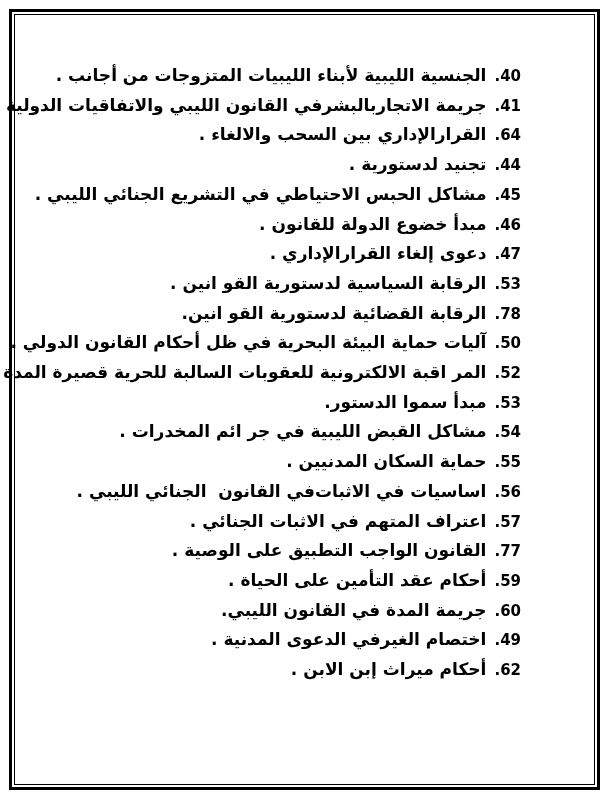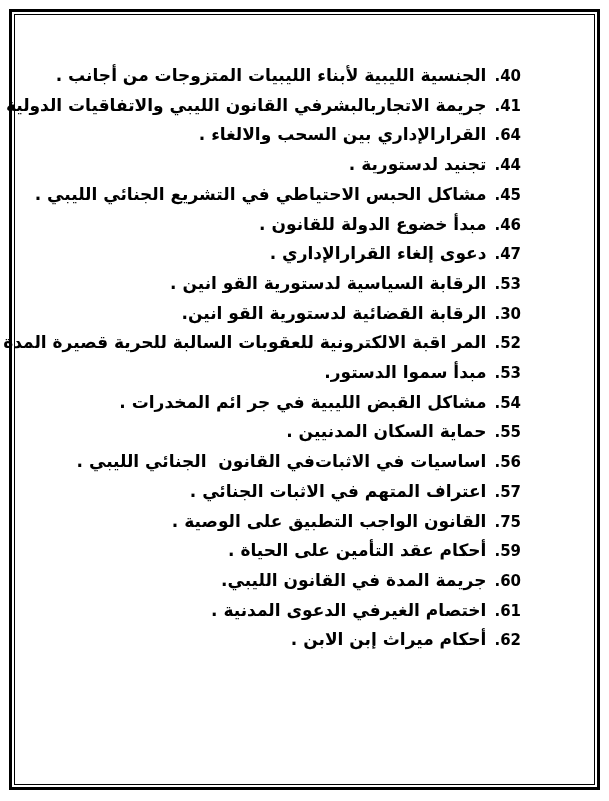--- a/index.html
+++ b/index.html
@@ -68,26 +68,27 @@
   <div class="frame-inner"></div>
   <div class="content" id="numbered-list" dir="rtl">
       <div class="row"><span class="num">40.</span><span class="txt">الجنسية الليبية لأبناء الليبيات المتزوجات من أجانب .</span></div>
       <div class="row"><span class="num">41.</span><span class="txt">جريمة الاتجاربالبشرفي القانون الليبي والاتفاقيات الدولية .</span></div>
       <div class="row"><span class="num">64.</span><span class="txt">القرارالإداري بين السحب والالغاء .</span></div>
       <div class="row"><span class="num">44.</span><span class="txt">تجنيد لدستورية .</span></div>
       <div class="row"><span class="num">45.</span><span class="txt">مشاكل الحبس الاحتياطي في التشريع الجنائي الليبي .</span></div>
       <div class="row"><span class="num">46.</span><span class="txt">مبدأ خضوع الدولة للقانون .</span></div>
       <div class="row"><span class="num">47.</span><span class="txt">دعوى إلغاء القرارالإداري .</span></div>
       <div class="row"><span class="num">53.</span><span class="txt">الرقابة السياسية لدستورية القو انين .</span></div>
-      <div class="row"><span class="num">30.</span><span class="txt">الرقابة القضائية لدستورية القو انين.</span></div>
+      <div class="row"><span class="num">78.</span><span class="txt">الرقابة القضائية لدستورية القو انين.</span></div>
+      <div class="row"><span class="num">50.</span><span class="txt">آليات حماية البيئة البحرية في ظل أحكام القانون الدولي .</span></div>
       <div class="row"><span class="num">52.</span><span class="txt">المر اقبة الالكترونية للعقوبات السالبة للحرية قصيرة المدة .</span></div>
       <div class="row"><span class="num">53.</span><span class="txt">مبدأ سموا الدستور.</span></div>
       <div class="row"><span class="num">54.</span><span class="txt">مشاكل القبض الليبية في جر ائم المخدرات .</span></div>
       <div class="row"><span class="num">55.</span><span class="txt">حماية السكان المدنيين .</span></div>
       <div class="row"><span class="num">56.</span><span class="txt">اساسيات في الاثبات‌في القانون  الجنائي الليبي .</span></div>
       <div class="row"><span class="num">57.</span><span class="txt">اعتراف المتهم في الاثبات الجنائي .</span></div>
-      <div class="row"><span class="num">75.</span><span class="txt">القانون الواجب التطبيق على الوصية .</span></div>
+      <div class="row"><span class="num">77.</span><span class="txt">القانون الواجب التطبيق على الوصية .</span></div>
       <div class="row"><span class="num">59.</span><span class="txt">أحكام عقد التأمين على الحياة .</span></div>
       <div class="row"><span class="num">60.</span><span class="txt">جريمة المدة في القانون الليبي.</span></div>
-      <div class="row"><span class="num">61.</span><span class="txt">اختصام الغيرفي الدعوى المدنية .</span></div>
+      <div class="row"><span class="num">49.</span><span class="txt">اختصام الغيرفي الدعوى المدنية .</span></div>
       <div class="row"><span class="num">62.</span><span class="txt">أحكام ميراث إبن الابن .</span></div>
     </div>
 </div>
 
 </body></html>

